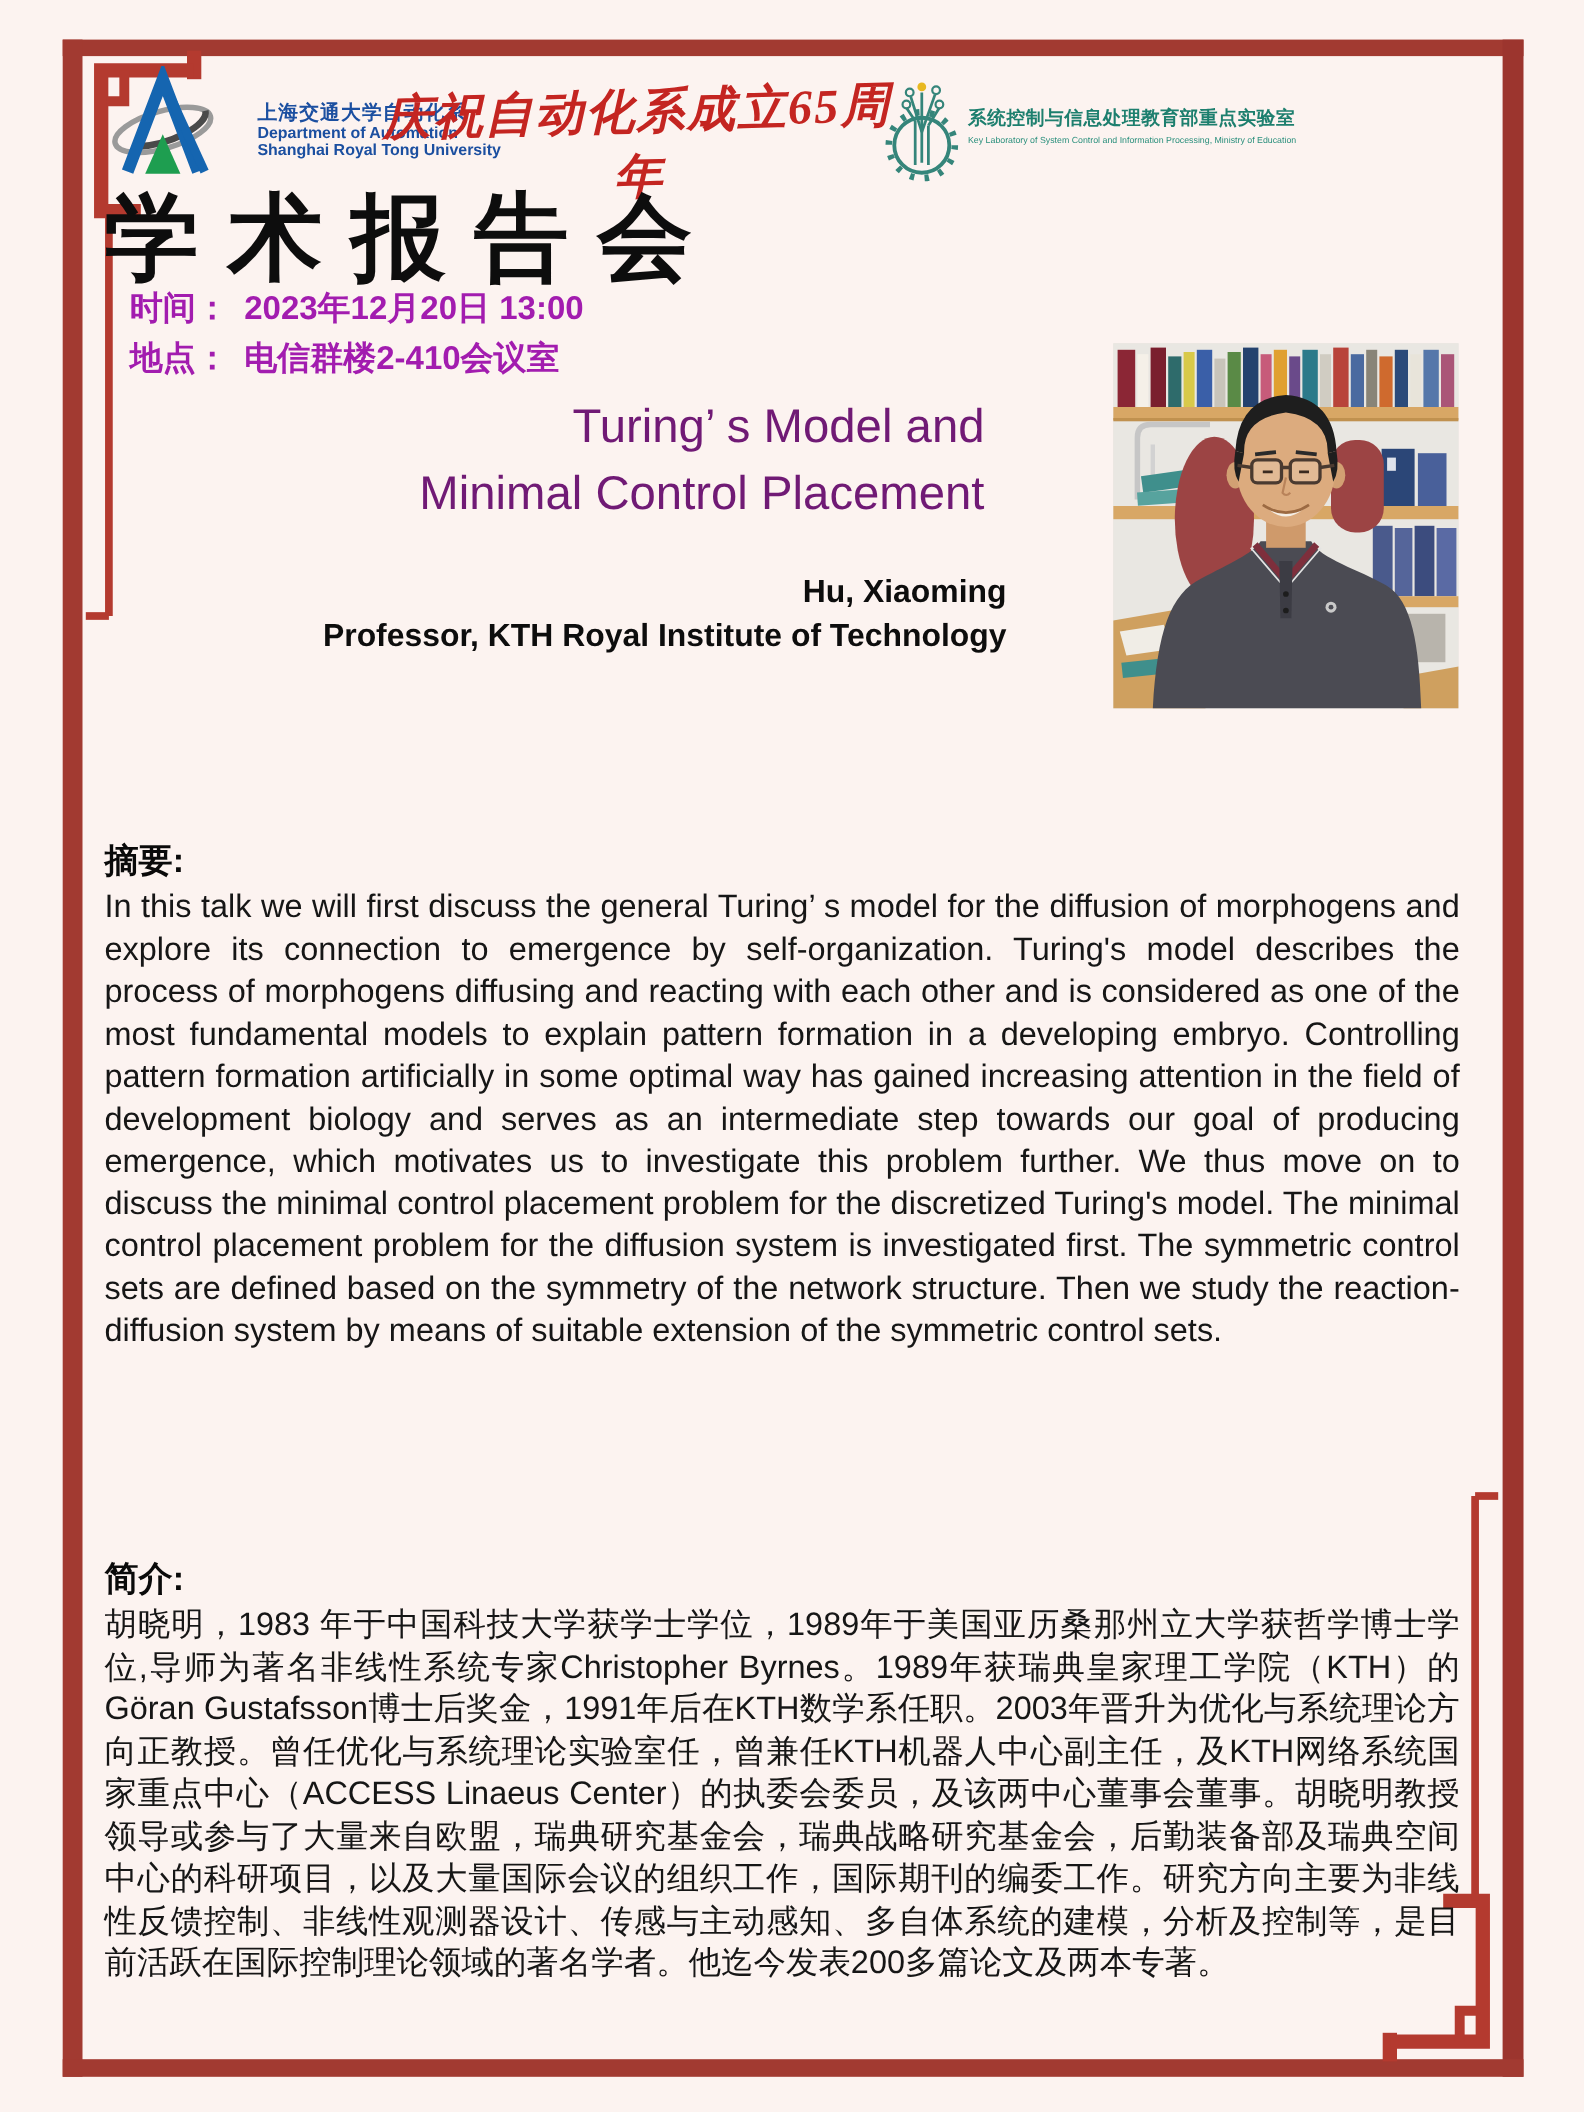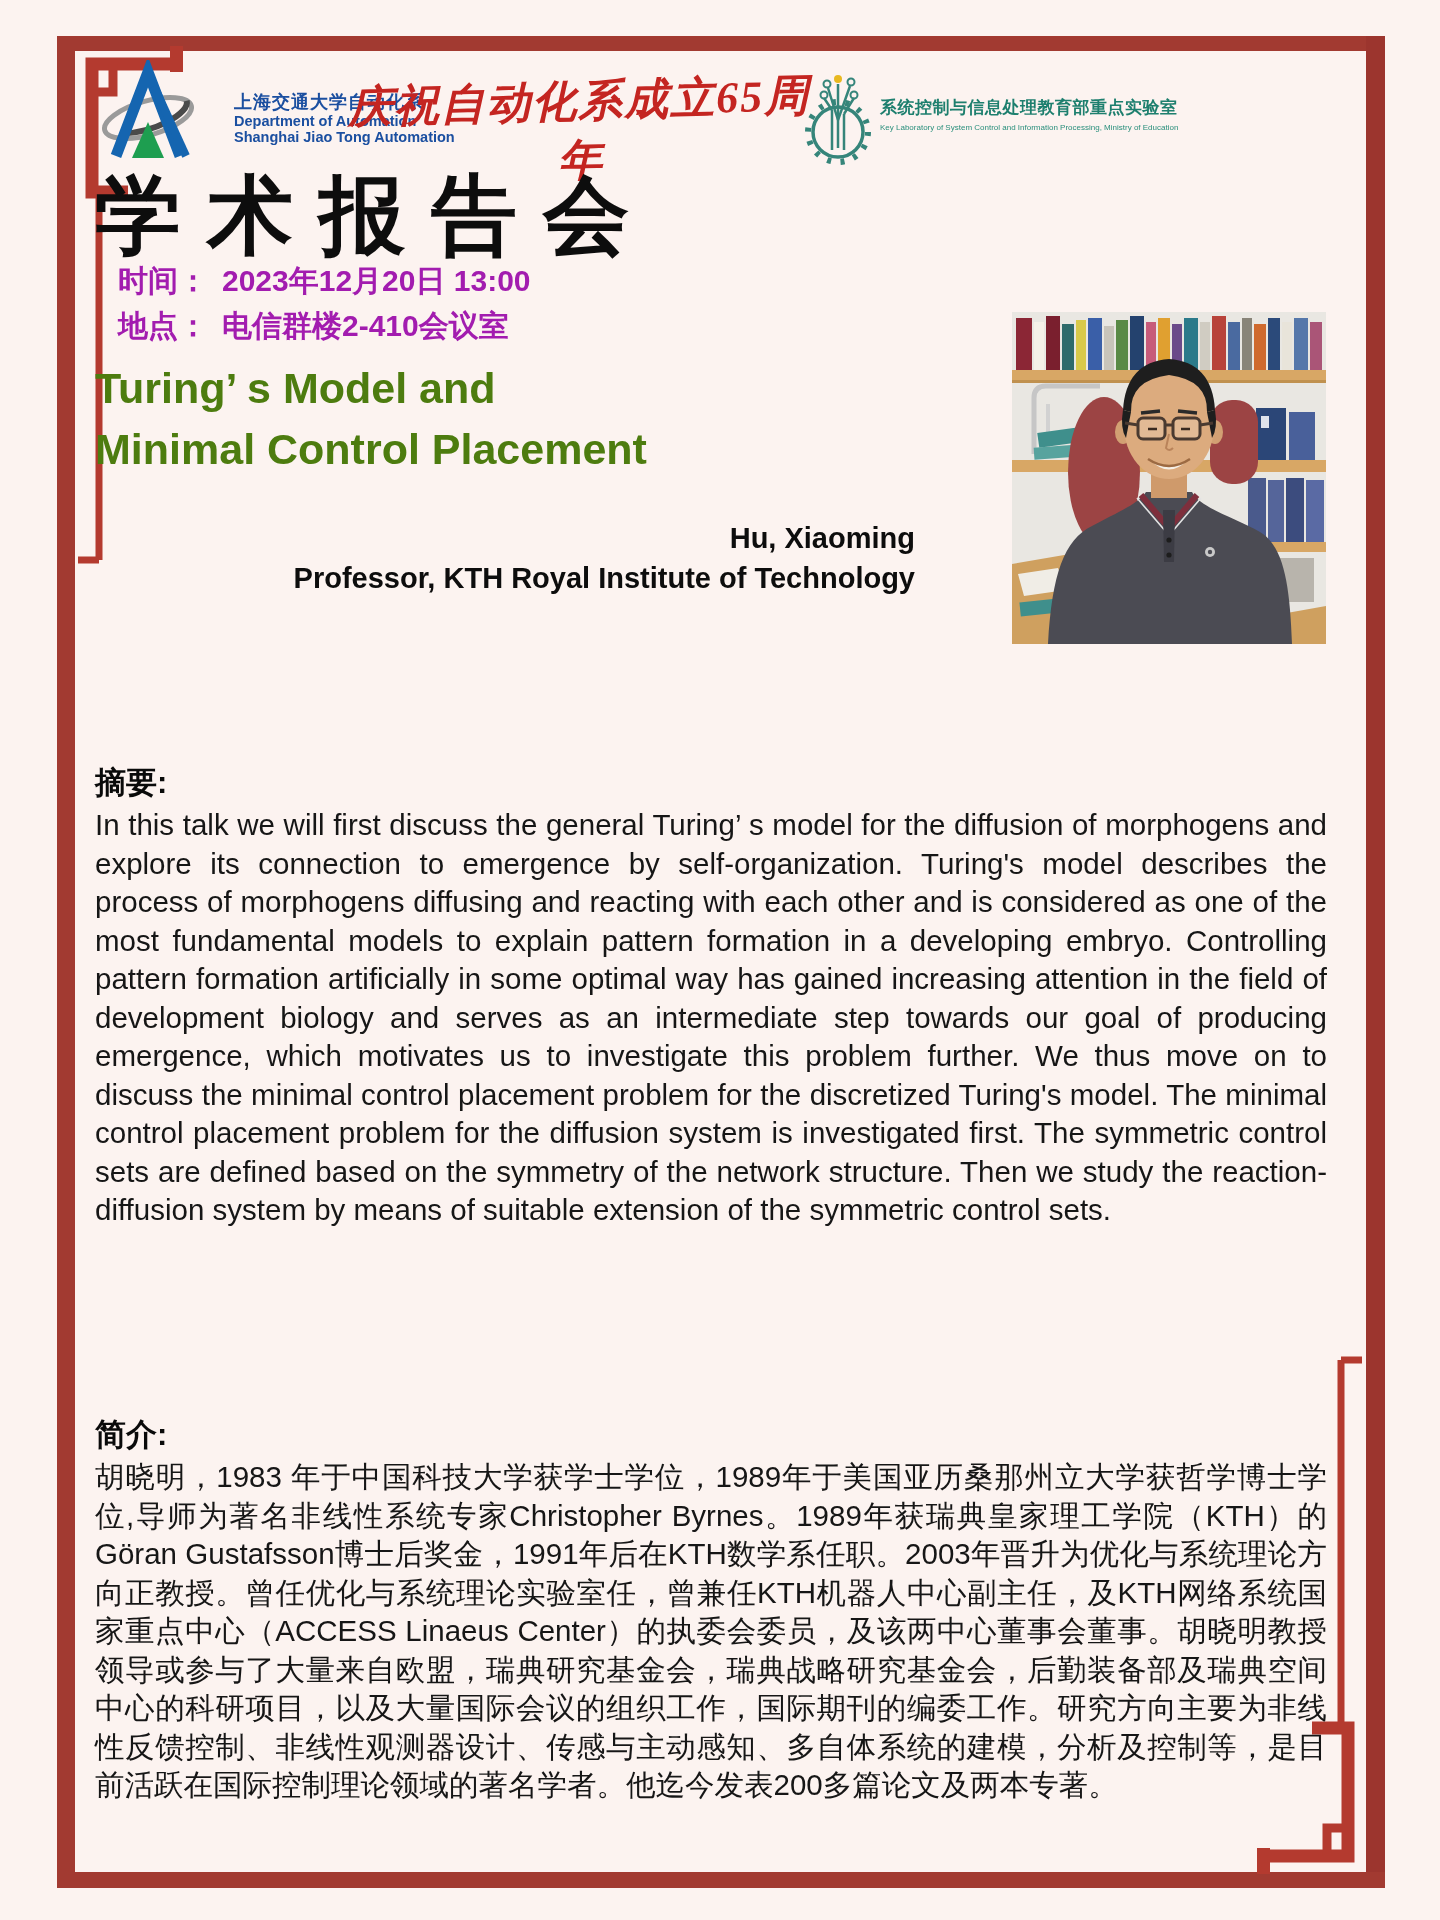--- a/index.html
+++ b/index.html
@@ -29,22 +29,22 @@
     left:95px;top:158px;width:960px;
     font-family:"Liberation Serif",serif;font-weight:bold;
     font-size:86px;letter-spacing:26px;color:#0d0d0d;
   }
   
   .info{left:118px;top:258px;font-size:30px;font-weight:bold;line-height:45px;color:#a21caf;}
   .info .row span{display:inline-block;}
   .info .lbl{margin-right:14px;}
   
   .talk-title{
-    left:95px;top:358px;width:800px;text-align:left;
-    color:#4d7c0f;font-size:43px;font-weight:bold;line-height:61px;
+    left:95px;top:358px;width:800px;text-align:right;
+    color:#701a75;font-size:43px;font-weight:normal;line-height:61px;
   }
   
   .speaker{left:95px;top:518px;width:820px;text-align:right;
     font-size:29px;font-weight:bold;line-height:40px;color:#0d0d0d;}
   
   .photo{left:1012px;top:312px;width:314px;height:332px;background:#e9e7e2;}
   
   .sec-head{font-size:31px;font-weight:bold;color:#0a0a0a;}
   .sec-body{width:1232px;font-size:29.5px;line-height:38.5px;text-align:justify;color:#161616;}
   .abstract-head{left:95px;top:762px;}
@@ -76,21 +76,21 @@
   <svg class="abs" style="left:100px;top:60px;" width="96" height="106" viewBox="0 0 96 106">
     <ellipse cx="48" cy="58" rx="45" ry="17" fill="none" stroke="#9a9a9a" stroke-width="5" transform="rotate(-16 48 58)"></ellipse>
     <path d="M 20,66 A 45 17 0 0 0 90,52" fill="none" stroke="#4a4a4a" stroke-width="6" transform="rotate(-16 48 58)"></path>
     <path d="M 16,96 L 48,12 L 80,96" fill="none" stroke="#1565b0" stroke-width="11"></path>
     <path d="M 54,26 L 86,96" fill="none" stroke="#1565b0" stroke-width="8"></path>
     <polygon points="48,62 64,98 32,98" fill="#1e9e50"></polygon>
   </svg>
   <div class="abs sjtu-text">
     <div class="l1">上海交通大学自动化系</div>
     <div class="l2">Department of Automation</div>
-    <div class="l3">Shanghai Jiao Tong Automation</div>
+    <div class="l3">Shanghai Royal Tong University</div>
   </div>
 
   <div class="abs banner">庆祝自动化系成立65周年</div>
 
   <svg class="abs" style="left:798px;top:70px;" width="80" height="96" viewBox="0 0 80 96">
     <circle cx="40" cy="62" r="25" fill="none" stroke="#35857a" stroke-width="3.5"></circle>
     <circle cx="40" cy="62" r="30" fill="none" stroke="#35857a" stroke-width="6" stroke-dasharray="4 9.5"></circle>
     <path d="M34,80 V40 M46,80 V44" stroke="#35857a" stroke-width="2.5" fill="none"></path>
     <path d="M40,78 V14" stroke="#35857a" stroke-width="2.5" fill="none"></path>
     <path d="M34,40 L26,28 M46,44 L56,28 M40,50 L30,18 M40,50 L52,16" stroke="#35857a" stroke-width="2.5" fill="none"></path>

